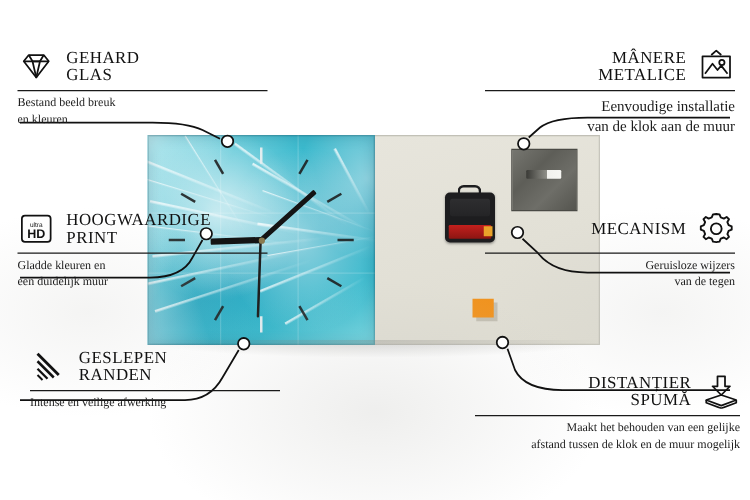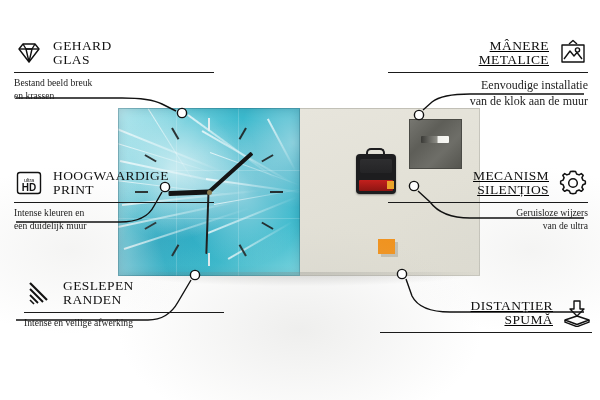--- a/index.html
+++ b/index.html
@@ -181,21 +181,21 @@
     width: 200px;
   }
   .feature.left  { text-align: left;  }
   .feature.right { text-align: right; }
 
   .feat-head {
     display: flex;
     align-items: center;
     gap: 9px;
   }
-  .feature.right .feat-head { flex-direction: row-reverse; text-decoration: underline; }
+  .feature.right .feat-head { flex-direction: row-reverse; }
 
   .feat-icon {
     flex: 0 0 auto;
     width: 30px; height: 30px;
     display: flex; align-items: center; justify-content: center;
     color: #1a1a1a;
   }
   .feat-title {
     font-size: 13.5px;
     letter-spacing: .4px;
@@ -350,41 +350,41 @@
         </svg>
       </span>
       <span class="feat-title">
         <span>GEHARD</span><br>
         <span>GLAS</span>
       </span>
     </div>
     <div class="feat-rule"></div>
     <div class="feat-sub">
       <span>Bestand beeld breuk</span><br>
-      <span>en krassen</span>
+      <span>en kleuren</span>
     </div>
   </div>
 
   <div class="feature left" id="feat-print">
     <div class="feat-head">
       <span class="feat-icon">
         <svg width="28" height="26" viewBox="0 0 28 26">
           <rect x="2.5" y="2.5" width="23" height="21" rx="2.5" fill="none" stroke="#111" stroke-width="1.4"></rect>
           <text x="14" y="11.5" text-anchor="middle" font-family="Liberation Sans, sans-serif" font-size="5.2" fill="#111">ultra</text>
           <text x="14" y="20.5" text-anchor="middle" font-family="Liberation Sans, sans-serif" font-size="10" font-weight="bold" fill="#111">HD</text>
         </svg>
       </span>
       <span class="feat-title">
         <span>HOOGWAARDIGE</span><br>
         <span>PRINT</span>
       </span>
     </div>
     <div class="feat-rule"></div>
     <div class="feat-sub">
-      <span>Intense kleuren en</span><br>
+      <span>Gladde kleuren en</span><br>
       <span>een duidelijk muur</span>
     </div>
   </div>
 
   <div class="feature left" id="feat-randen">
     <div class="feat-head">
       <span class="feat-icon">
         <svg width="28" height="26" viewBox="0 0 28 26" stroke="#111" stroke-linecap="butt">
           <path d="M5 3 L22 20" stroke-width="2.2"></path>
           <path d="M5 9 L18 22" stroke-width="2.0"></path>
@@ -428,40 +428,43 @@
   <div class="feature right" id="feat-mecanism">
     <div class="feat-head">
       <span class="feat-icon">
         <svg width="30" height="28" viewBox="0 0 30 28" fill="none" stroke="#111" stroke-width="1.5" stroke-linejoin="round">
           <path d="M15 2.2 l2.6 .35 1.0 2.4 2.5 .95 2.2-1.35 1.9 1.85 -1.3 2.25 1.0 2.5 2.45 1.0 0 2.6 -2.45 1.0 -1.0 2.5 1.3 2.25 -1.9 1.85 -2.2-1.35 -2.5 .95 -1.0 2.4 -2.6 .35 -2.6-.35 -1.0-2.4 -2.5-.95 -2.2 1.35 -1.9-1.85 1.3-2.25 -1.0-2.5 -2.45-1.0 0-2.6 2.45-1.0 1.0-2.5 -1.3-2.25 1.9-1.85 2.2 1.35 2.5-.95 1.0-2.4 Z"></path>
           <circle cx="15" cy="14" r="4.3"></circle>
         </svg>
       </span>
       <span class="feat-title">
         <span>MECANISM</span><br>
-        <span>SILENȚIOS</span>
       </span>
     </div>
     <div class="feat-rule"></div>
     <div class="feat-sub">
       <span>Geruisloze wijzers</span><br>
-      <span>van de ultra</span>
+      <span>van de tegen</span>
     </div>
   </div>
 
   <div class="feature right" id="feat-distantier">
     <div class="feat-head">
       <span class="feat-icon">
         <svg width="30" height="28" viewBox="0 0 30 28" fill="none" stroke="#111" stroke-width="1.4" stroke-linejoin="round">
           <path d="M12 2 H18 V10 H22 L15 17 L8 10 H12 Z"></path>
           <path d="M15 17 L27 21 L15 25.5 L3 21 Z"></path>
           <path d="M3 21 v2.2 L15 27.7 L27 23.2 V21"></path>
         </svg>
       </span>
       <span class="feat-title">
         <span>DISTANȚIER</span><br>
         <span>SPUMĂ</span>
       </span>
     </div>
     <div class="feat-rule"></div>
+    <div class="feat-sub">
+      <span>Maakt het behouden van een gelijke</span><br>
+      <span>afstand tussen de klok en de muur mogelijk</span>
+    </div>
   </div>
 
 </div>
 
 </body></html>

